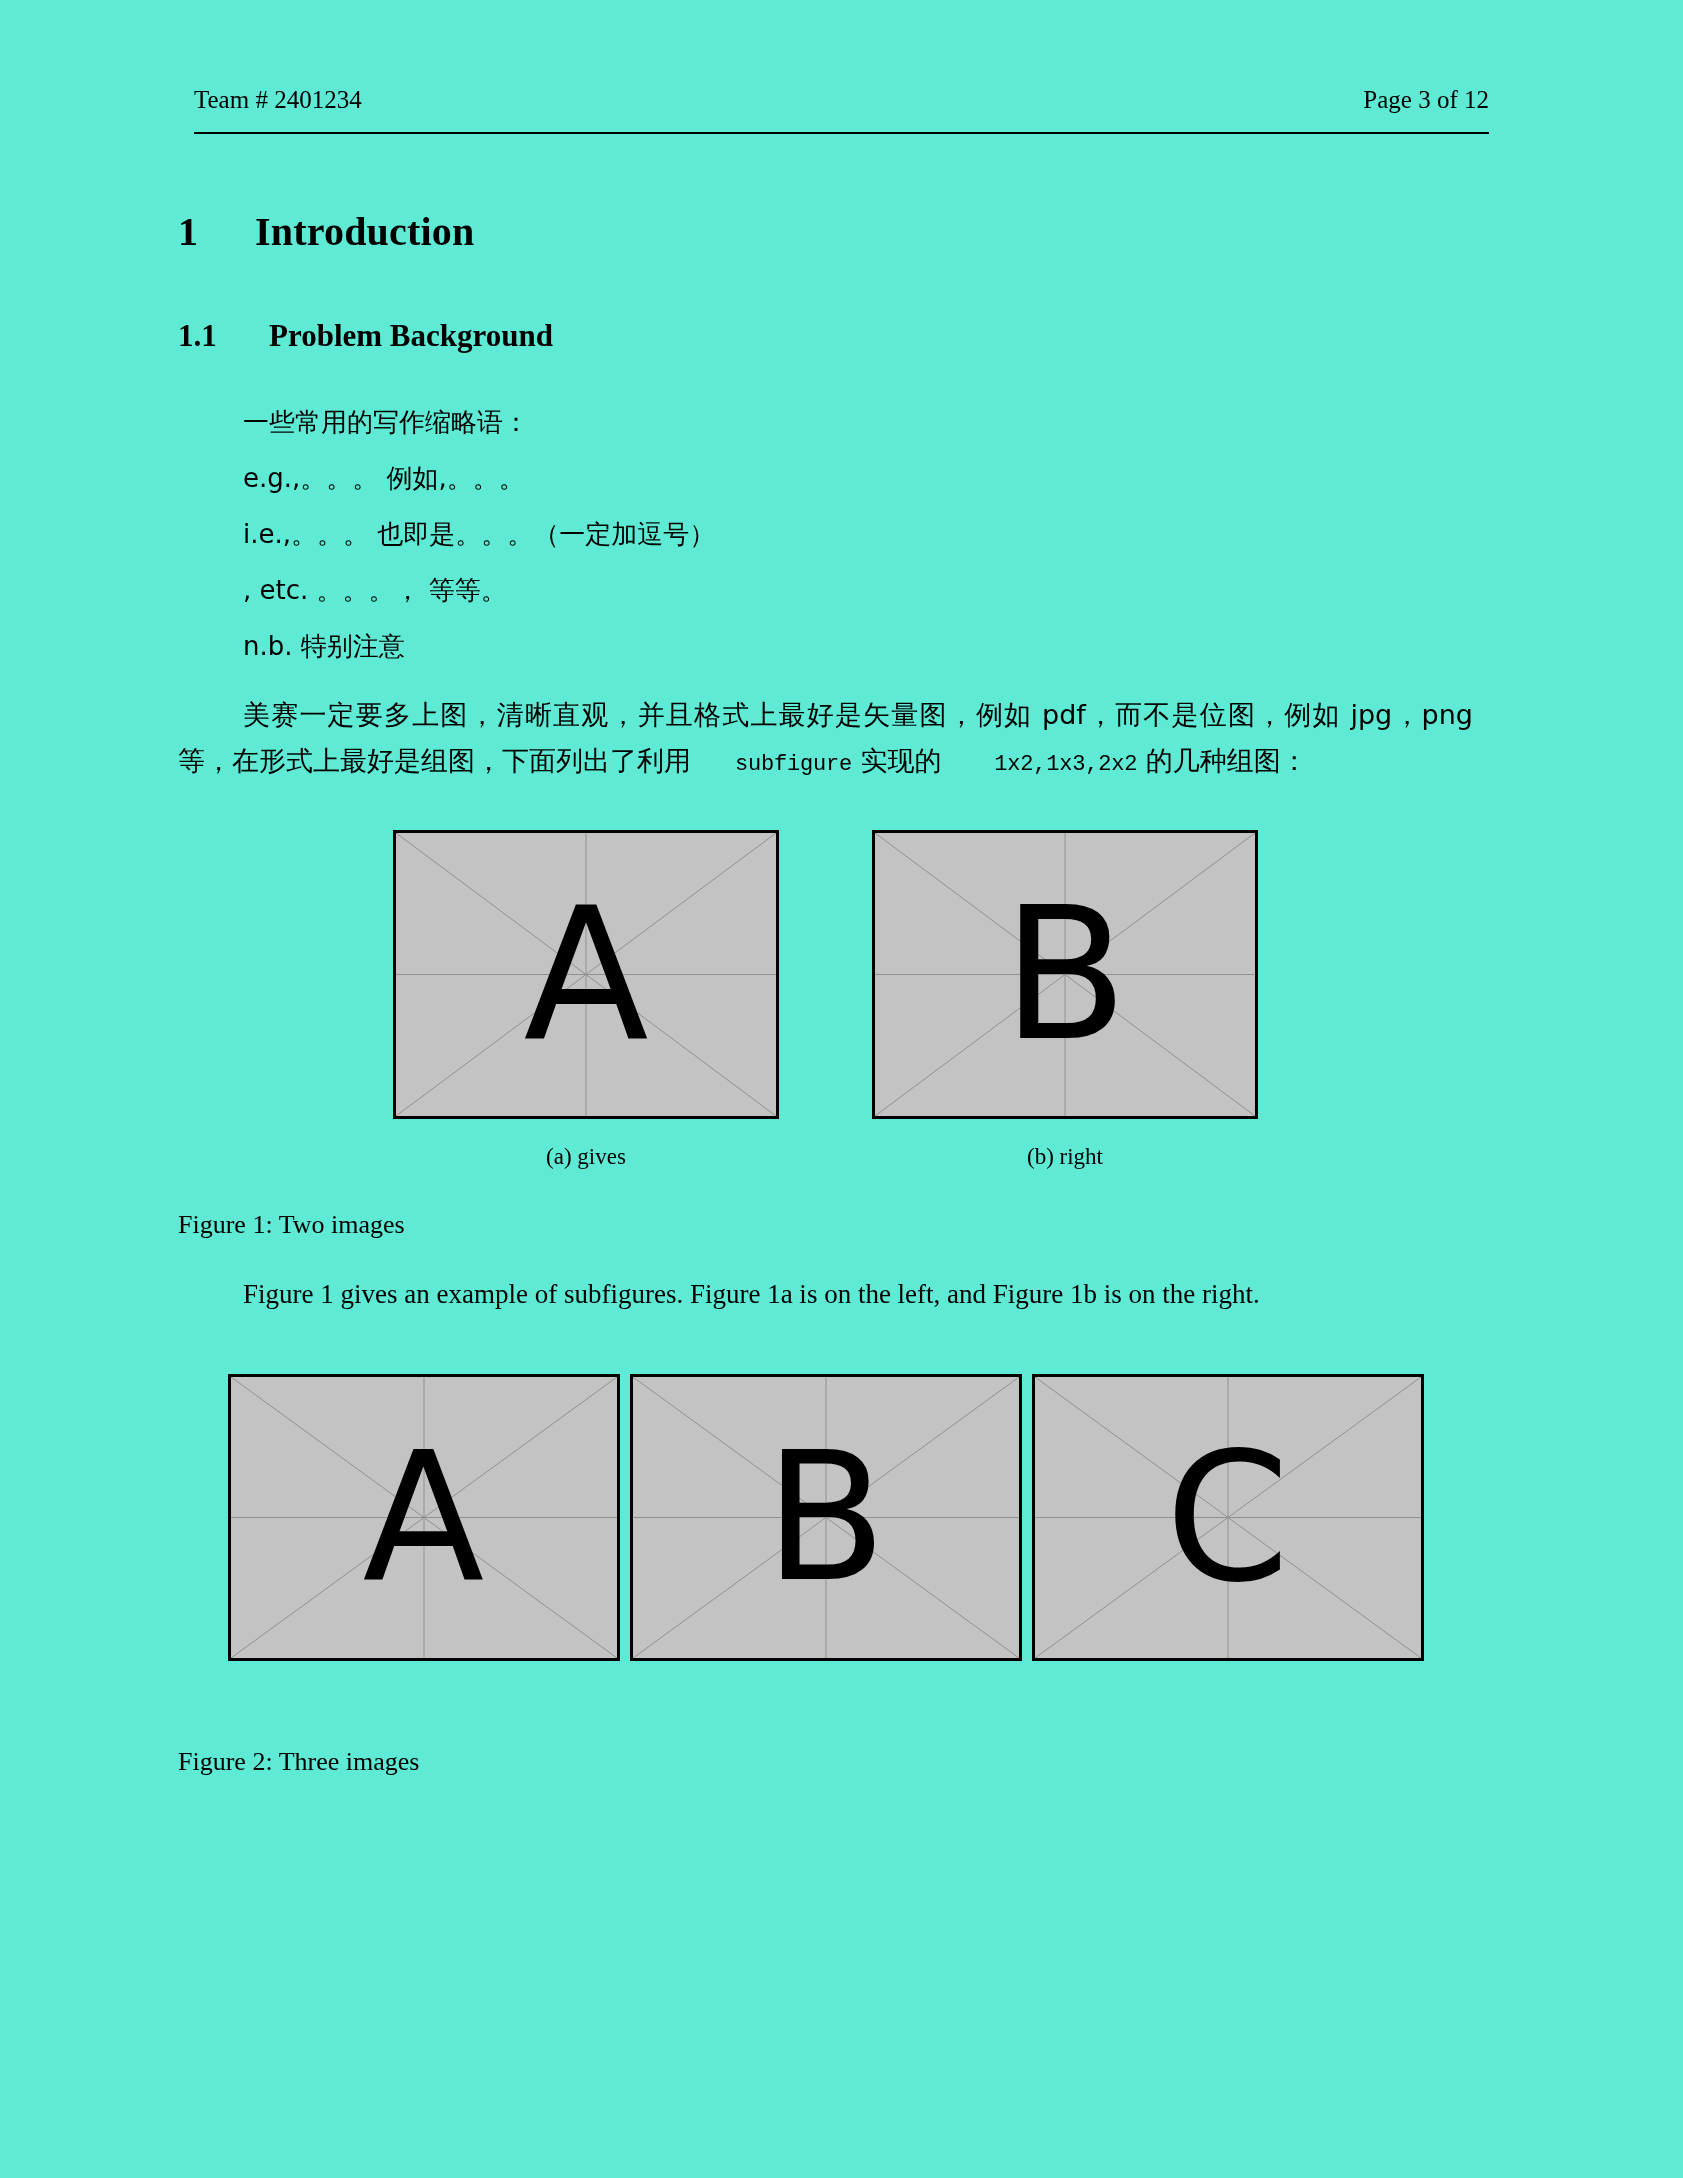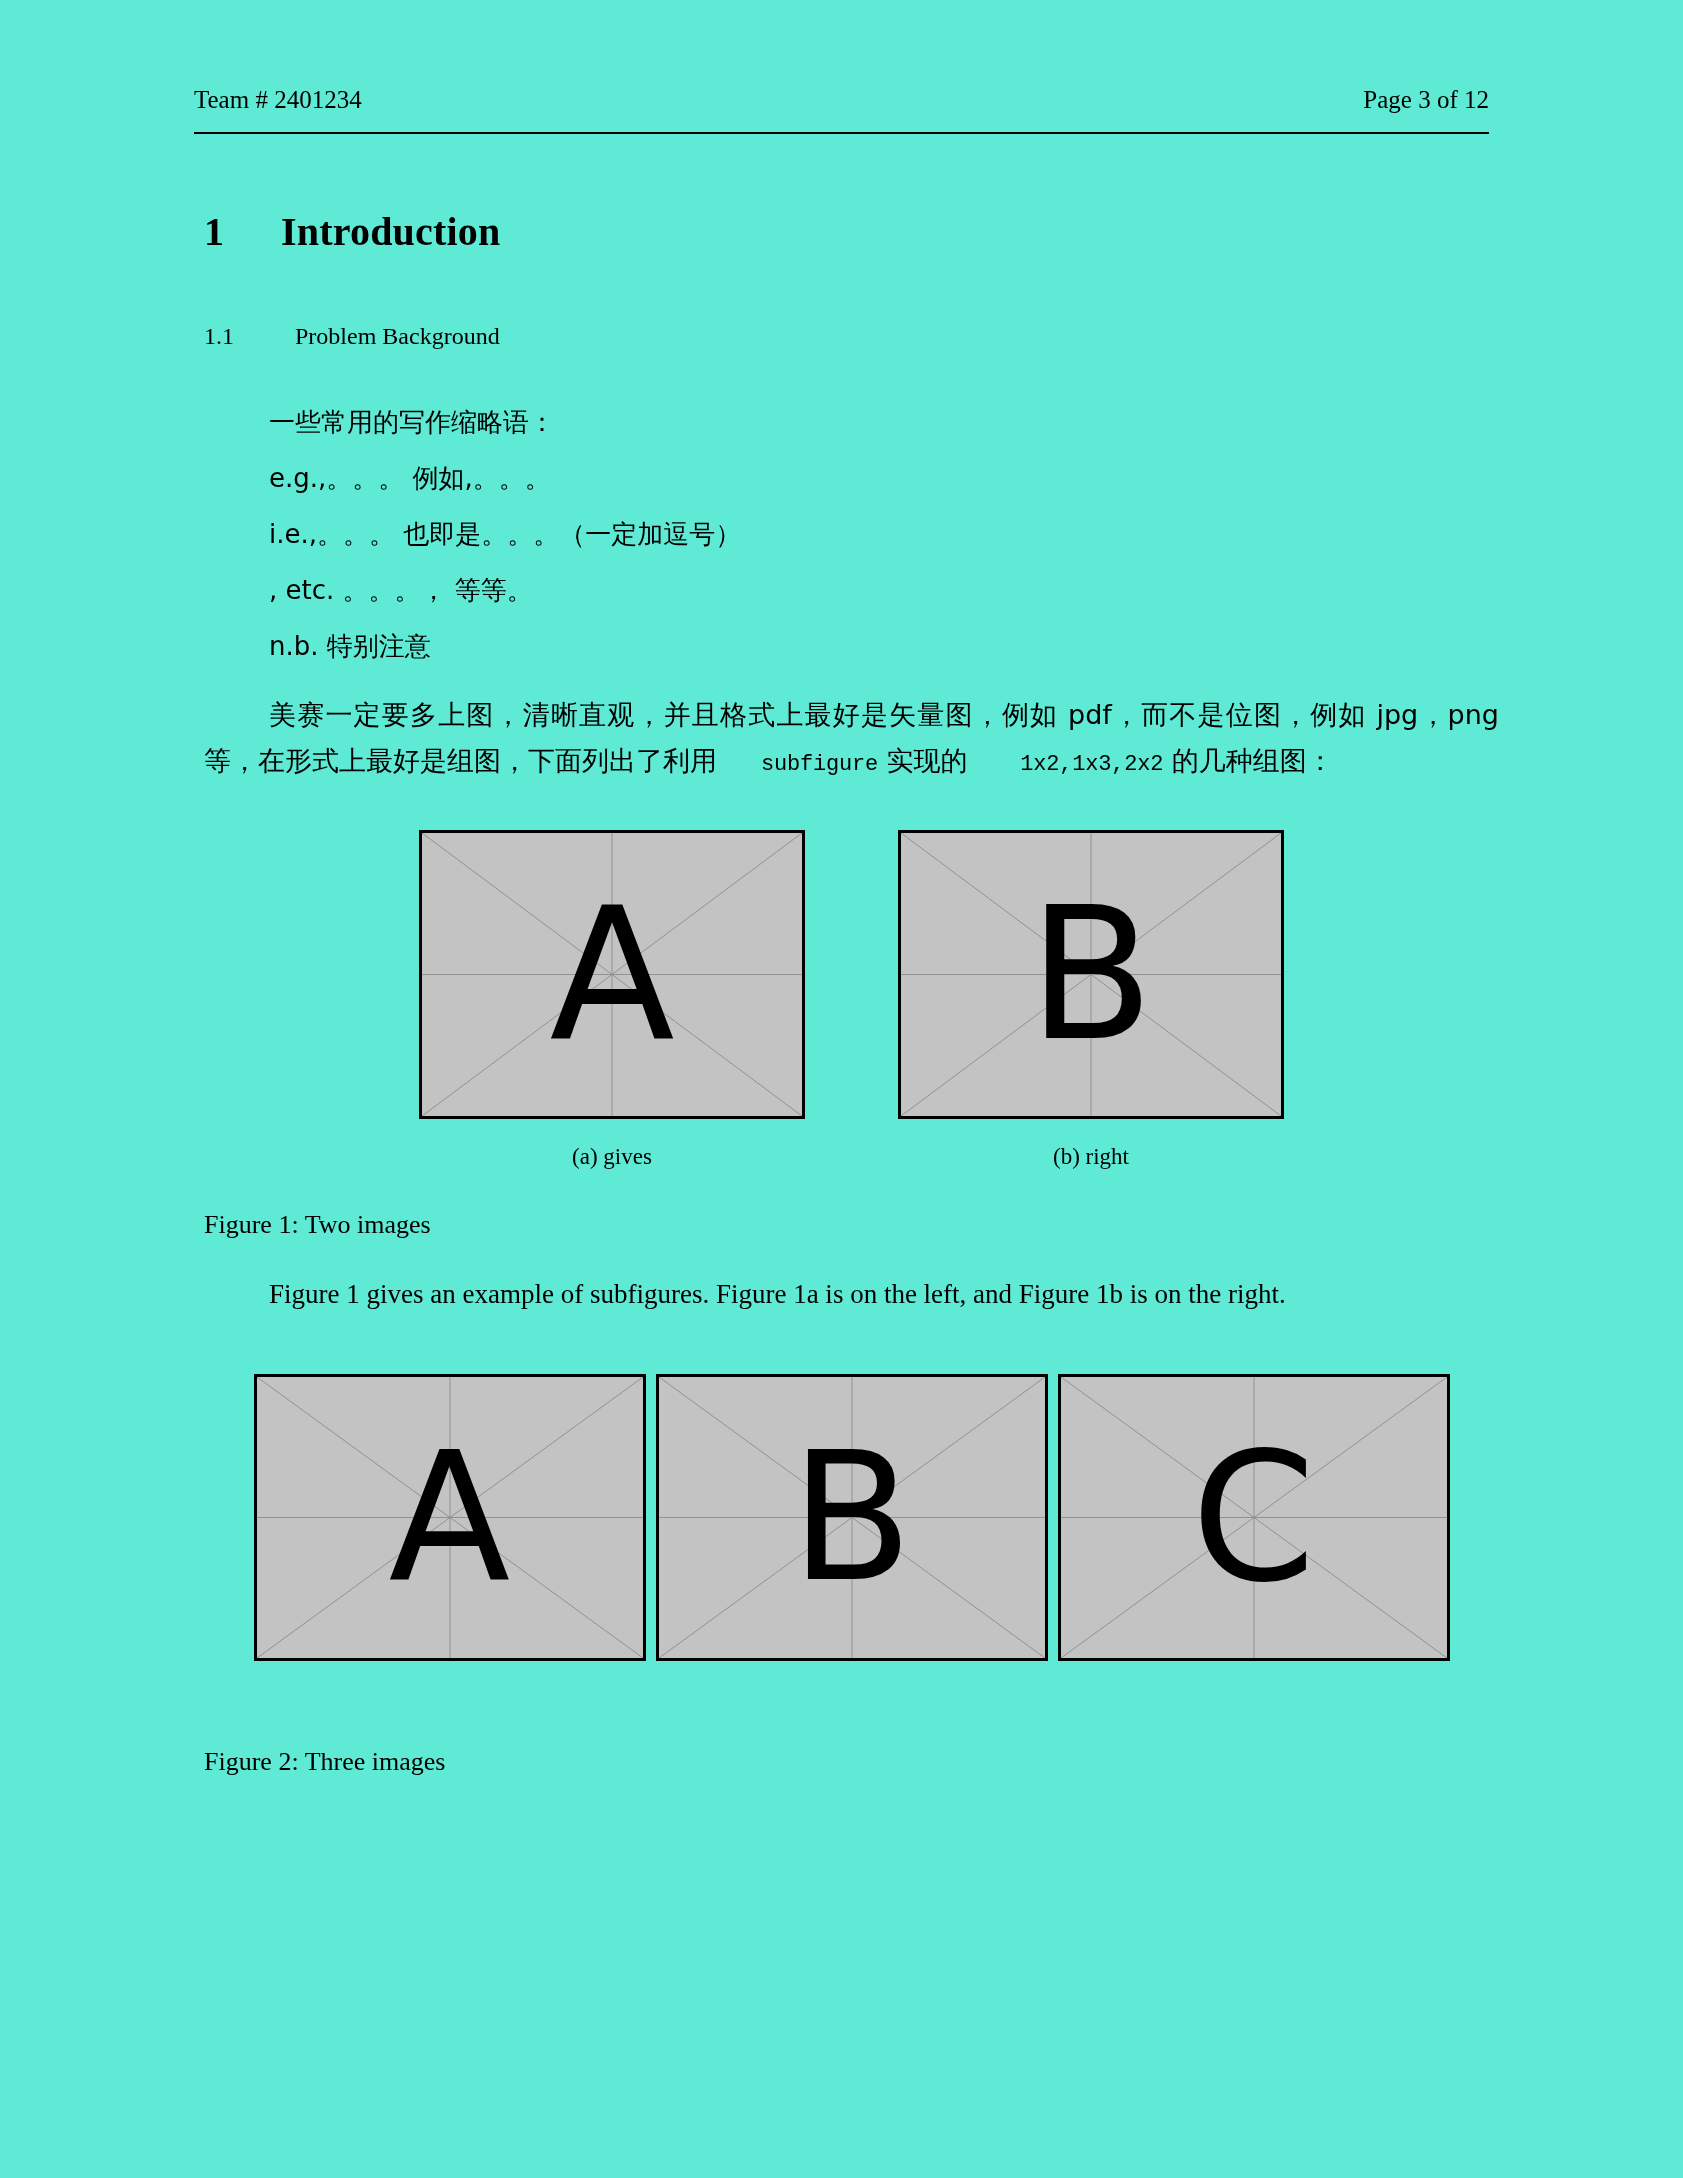--- a/index.html
+++ b/index.html
@@ -41,37 +41,37 @@
     left: 194px;
     top: 132px;
     width: 1295px;
     height: 2px;
     background: #000000;
   }
 
   
   .content {
     position: absolute;
-    left: 204px;
+    left: 178px;
     top: 158px;
     width: 1295px;
   }
 
   h1.section {
     font-size: 40px;
     font-weight: bold;
     margin: 50px 0 0 0;
     line-height: 48px;
     letter-spacing: 0.2px;
   }
   h1.section .num { display: inline-block; width: 77px; }
 
   h2.subsection {
-    font-size: 24px;
-    font-weight: normal;
+    font-size: 31px;
+    font-weight: bold;
     margin: 61px 0 0 0;
     line-height: 38px;
   }
   h2.subsection .num { display: inline-block; width: 91px; }
 
   .cjk {
     font-family: "DejaVu Sans", "Liberation Sans", sans-serif;
   }
 
   p.abbr {

